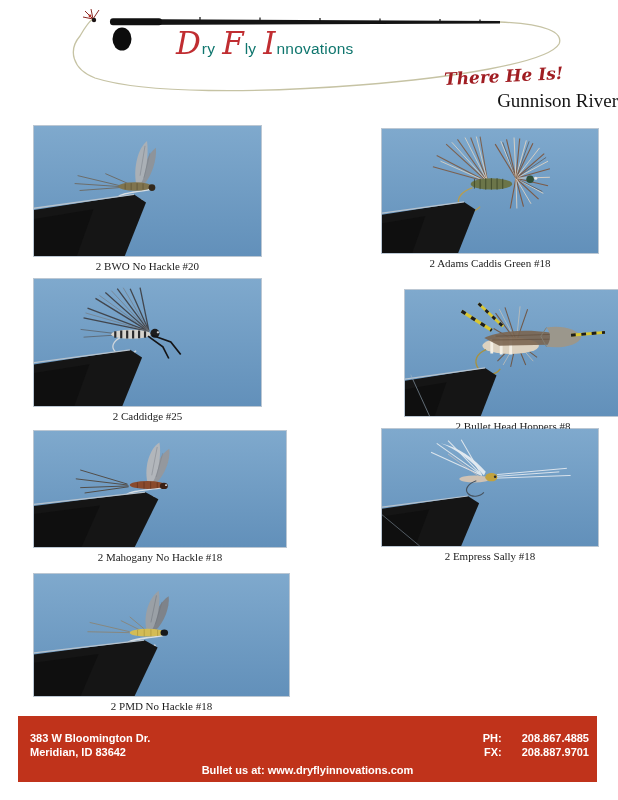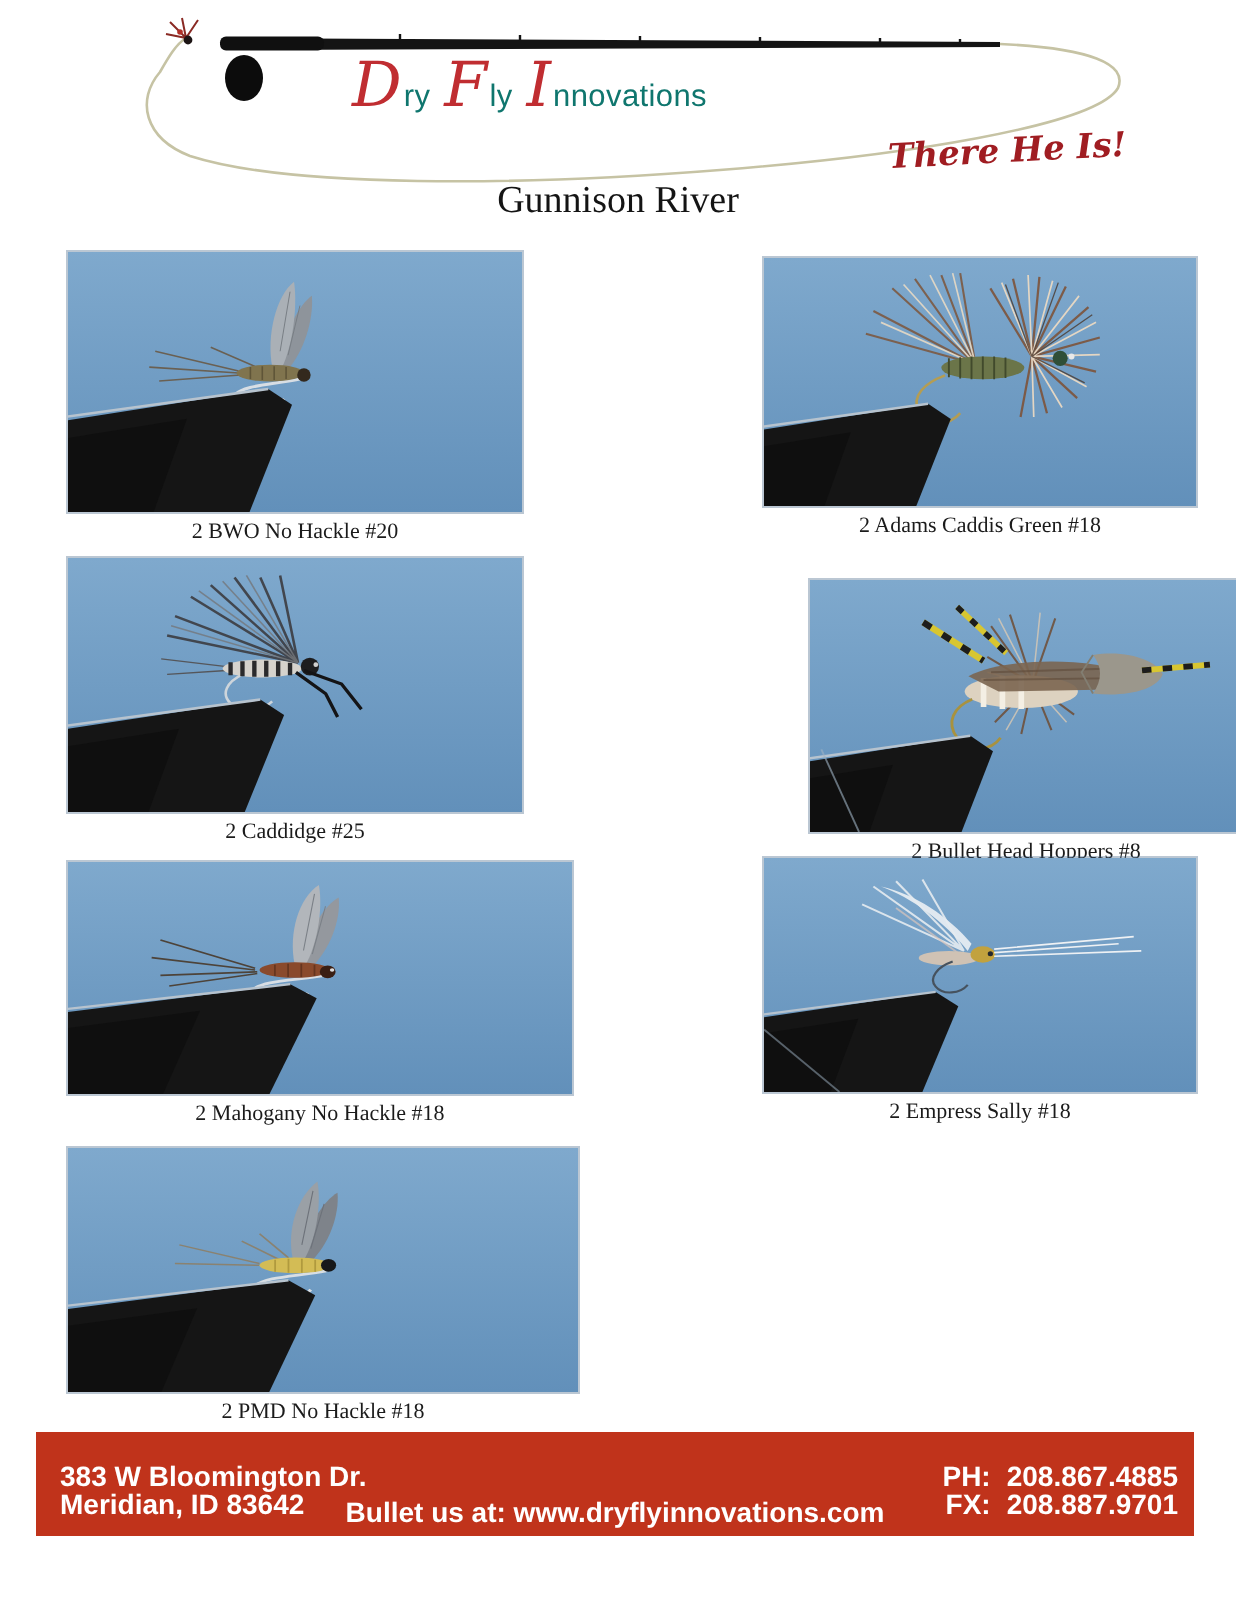--- a/index.html
+++ b/index.html
@@ -9,42 +9,42 @@
   
   .logo-art{position:absolute;left:50px;top:6px;width:520px;height:100px;}
   .brand{position:absolute;left:176px;top:28px;display:flex;align-items:baseline;gap:7px;white-space:nowrap;}
   .brand .word{display:flex;align-items:baseline;}
   .brand .ini{font-family:"DejaVu Serif",serif;font-style:italic;font-size:31px;line-height:1;
               color:var(--brand-red,#c02d31);}
   .brand .rest{font-family:"Liberation Sans",sans-serif;font-size:15.5px;letter-spacing:.2px;
                color:#0f766e;padding-left:1px;}
   .tagline{position:absolute;left:444px;top:66px;font-family:"DejaVu Serif",serif;font-style:italic;
            font-weight:bold;font-size:17px;color:var(--tagline-red,#a01d22);transform:rotate(-3deg);}
-  .page-title{position:absolute;left:0;top:90px;width:618px;margin:0;text-align:center;
+  .page-title{position:absolute;left:0;top:90px;width:618px;margin:0;text-align:right;
               font-size:19px;font-weight:400;color:#141414;font-family:"Liberation Serif",serif;}
 
   
   .tile{position:absolute;margin:0;}
   .tile .ph{display:block;width:100%;border:1px solid rgba(60,95,130,.35);box-sizing:border-box;}
   .tile figcaption{text-align:center;font-size:11px;color:#1b1b1b;margin-top:1px;line-height:16px;}
   .t1{left:33px;top:125px;width:229px;} .t1 .ph{height:132px;}
   .t2{left:381px;top:128px;width:218px;} .t2 .ph{height:126px;}
   .t3{left:33px;top:278px;width:229px;} .t3 .ph{height:129px;}
   .t4{left:404px;top:273px;width:218px;margin-top:16px;} .t4 .ph{height:128px;}
   .t5{left:33px;top:430px;width:254px;} .t5 .ph{height:118px;}
   .t6{left:381px;top:428px;width:218px;} .t6 .ph{height:119px;}
   .t7{left:33px;top:573px;width:257px;} .t7 .ph{height:124px;}
 
   
-  .footer{position:absolute;left:18px;top:716px;width:579px;height:52px;
+  .footer{position:absolute;left:18px;top:716px;width:579px;height:66px;
           background:var(--footer-red,#c0331b);color:#fff;
-          font-family:"Liberation Sans",sans-serif;font-weight:bold;font-size:14px;line-height:13.5px;}
+          font-family:"Liberation Sans",sans-serif;font-weight:bold;font-size:11px;line-height:13.5px;}
   .footer .addr{position:absolute;left:12px;top:16px;}
   .footer .contact{position:absolute;right:8px;top:16px;text-align:left;}
-  .footer .contact .row{display:flex;gap:8px;justify-content:flex-end;}
+  .footer .contact .row{display:flex;gap:20px;justify-content:flex-end;}
   .footer .visit{position:absolute;left:0;right:0;bottom:5px;text-align:center;}
 </style>
 </head>
 <body style="--footer-red: #c0331b; --brand-red: #c02d31; --tagline-red: #a01d22; --sky-top: #7fa9cd; --sky-bottom: #6290ba; --line-tan: #c6c3a4;">
 
 <div class="page">
 
   <svg width="0" height="0" style="position:absolute" aria-hidden="true">
     <defs>
       <linearGradient id="sky" x1="0" y1="0" x2="0" y2="1">

